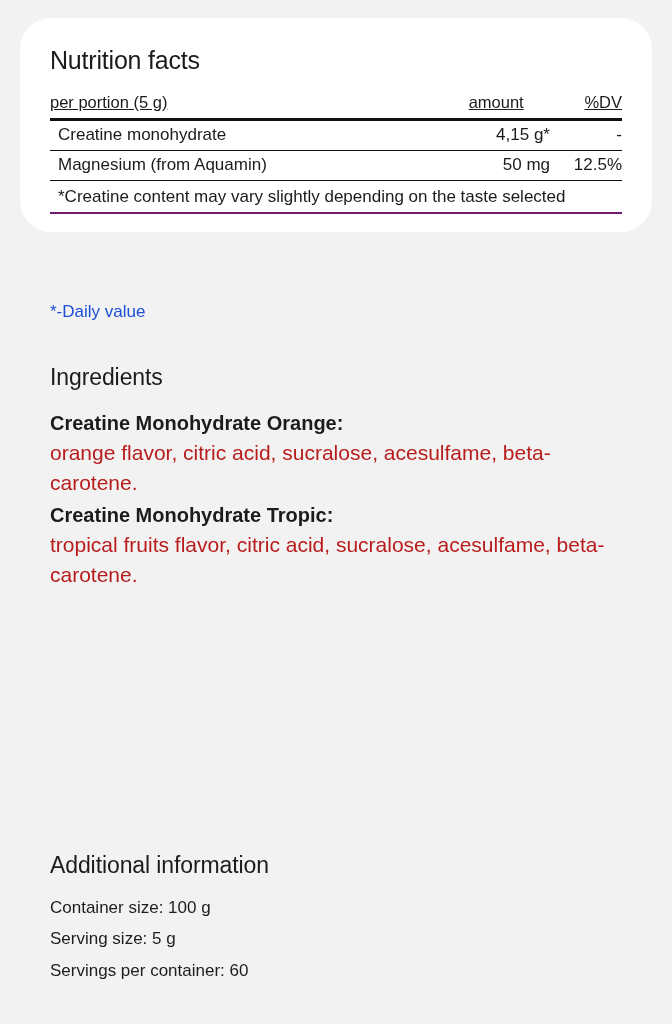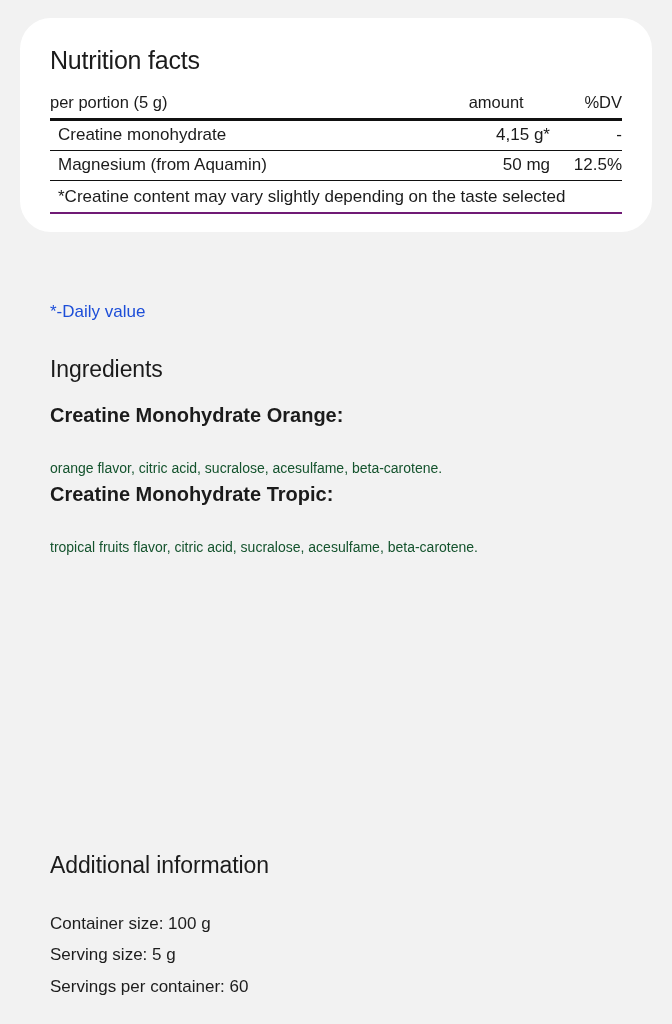--- a/index.html
+++ b/index.html
@@ -60,20 +60,21 @@
     white-space: nowrap;
   }
   table.nf-table th.dv {
     text-align: right;
     white-space: nowrap;
     width: 62px;
   }
 
   table.nf-table thead tr {
     border-bottom: 3px solid #111;
+    text-decoration: underline;
   }
 
   table.nf-table td {
     padding: 4px 0 5px 0;
     border-bottom: 1px solid #111;
     font-size: 17px;
     color: #1b1b1b;
   }
   table.nf-table td.name {
     padding-left: 8px;
@@ -101,54 +102,53 @@
     left: 50px;
     top: 302px;
     font-size: 17px;
     color: #1d4ed8;
   }
 
   
   .ingredients {
     position: absolute;
     left: 50px;
-    top: 356px;
+    top: 364px;
     width: 570px;
   }
   .section-title {
     font-size: 23px;
     font-weight: 400;
     color: #1b1b1b;
     margin: 0 0 18px 0;
     letter-spacing: -0.1px;
   }
   .ing-group { margin-bottom: 2px; }
   .ing-name {
     font-size: 20px;
     font-weight: bold;
     line-height: 1.45;
     color: #1b1b1b;
   }
   .ing-body {
-    font-size: 14px;
+    font-size: 21px;
     line-height: 1.45;
-    color: #14532d;
+    color: #b91c1c;
     margin-bottom: 1px;
-    margin-top: 28px;
   }
 
   
   .additional {
     position: absolute;
     left: 50px;
     top: 852px;
     width: 570px;
   }
   .additional .section-title {
-    margin-bottom: 29px;
+    margin-bottom: 13px;
   }
   .add-line {
     font-size: 17px;
     line-height: 1.85;
     color: #1d1d1d;
   }
 </style>
 </head>
 <body>
 

